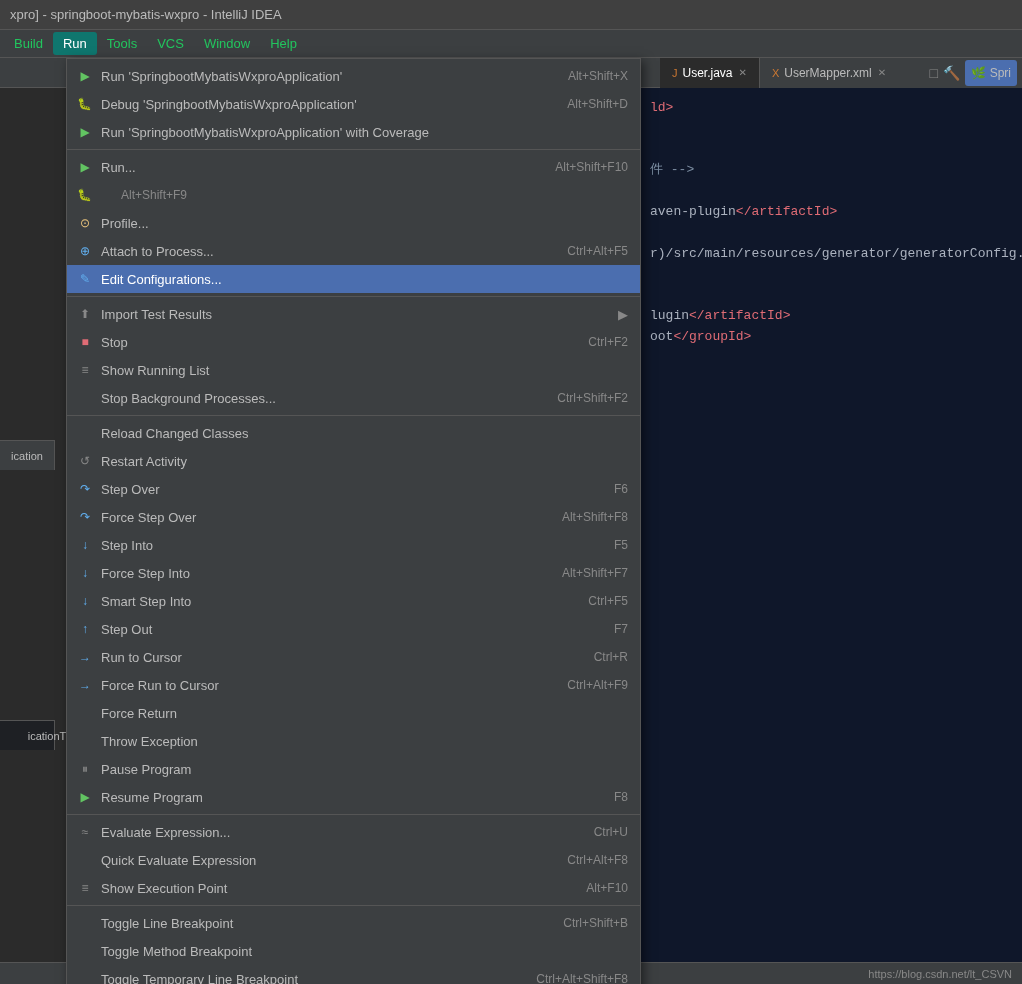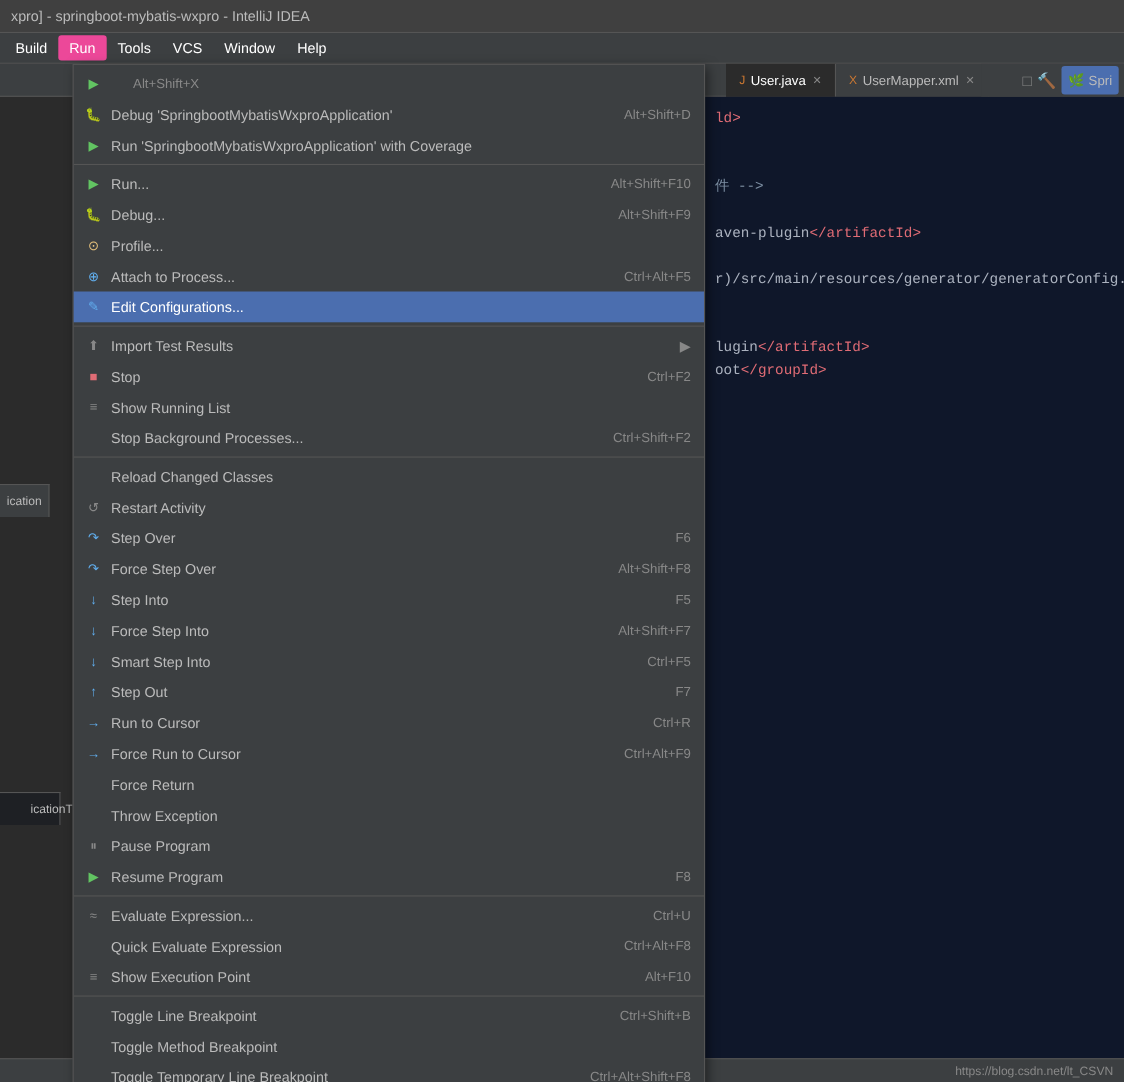--- a/index.html
+++ b/index.html
@@ -31,26 +31,26 @@
       background: #3c3f41;
       height: 28px;
       display: flex;
       align-items: center;
       padding: 0 4px;
       border-bottom: 1px solid #555;
     }
     .menu-item {
       padding: 4px 10px;
       cursor: pointer;
-      color: #ffffff;
+      color: #22c55e;
       font-size: 13px;
       border-radius: 3px;
     }
     .menu-item:hover, .menu-item.active {
-      background: #ec4899;
+      background: #0f766e;
       color: #ffffff;
     }
 
     
     .dropdown {
       position: absolute;
       top: 58px;
       left: 66px;
       width: 575px;
       background: #3c3f41;
@@ -195,20 +195,21 @@
   <div class="menu-item">Tools</div>
   <div class="menu-item">VCS</div>
   <div class="menu-item">Window</div>
   <div class="menu-item">Help</div>
 </div>
 
 <div class="dropdown">
 
   <div class="dropdown-item">
     <span class="item-icon icon-green">▶</span>
+    <span class="item-label">Run 'SpringbootMybatisWxproApplication'</span>
     <span class="item-shortcut">Alt+Shift+X</span>
   </div>
 
   <div class="dropdown-item">
     <span class="item-icon icon-red">🐛</span>
     <span class="item-label">Debug 'SpringbootMybatisWxproApplication'</span>
     <span class="item-shortcut">Alt+Shift+D</span>
   </div>
 
   <div class="dropdown-item">
@@ -219,21 +220,20 @@
   <div class="dropdown-separator"></div>
 
   <div class="dropdown-item">
     <span class="item-icon icon-green">▶</span>
     <span class="item-label">Run...</span>
     <span class="item-shortcut">Alt+Shift+F10</span>
   </div>
 
   <div class="dropdown-item">
     <span class="item-icon icon-red">🐛</span>
-    <span class="item-label">Debug...</span>
     <span class="item-shortcut">Alt+Shift+F9</span>
   </div>
 
   <div class="dropdown-item">
     <span class="item-icon icon-yellow">⊙</span>
     <span class="item-label">Profile...</span>
     <span class="item-shortcut"></span>
   </div>
 
   <div class="dropdown-item">
@@ -424,21 +424,21 @@
   <div>&nbsp;</div>
   <div>aven-plugin<span class="xml-tag">&lt;/artifactId&gt;</span></div>
   <div>&nbsp;</div>
   <div>r)/src/main/resources/generator/generatorConfig.xml</div>
   <div>&nbsp;</div>
   <div>&nbsp;</div>
   <div>lugin<span class="xml-tag">&lt;/artifactId&gt;</span></div>
   <div>oot<span class="xml-tag">&lt;/groupId&gt;</span></div>
 </div>
 
-<div style="position:absolute; left:0; top:440px; width:45px; background:#3c3f41; height:30px; display:flex; align-items:center; justify-content:center; border-right:1px solid #555; border-top:1px solid #555;">
+<div style="position:absolute; left:0; top:440px; width:55px; background:#3c3f41; height:30px; display:flex; align-items:center; justify-content:center; border-right:1px solid #555; border-top:1px solid #555;">
   <span style="color:#bbbbbb; font-size:11px;">ication</span>
 </div>
 <div style="position:absolute; left:0; top:720px; width:55px; background:#1e2024; height:30px; display:flex; align-items:center; justify-content:center; border-right:1px solid #555; border-top:1px solid #555;">
   <span style="color:#bbbbbb; font-size:11px;padding-left:40px;">icationT</span>
 </div>
 
 <div style="position:absolute; top:58px; right:0; width:130px; height:30px; background:#3c3f41; display:flex; align-items:center; justify-content:flex-end; padding-right:5px; gap:5px;">
   <span style="color:#888; font-size:14px;">□</span>
   <span style="color:#888; font-size:14px;">🔨</span>
   <span style="color:#bbbbbb; font-size:12px; background:#4b6eaf; padding:6px 6px; border-radius:3px;">🌿 Spri</span>

